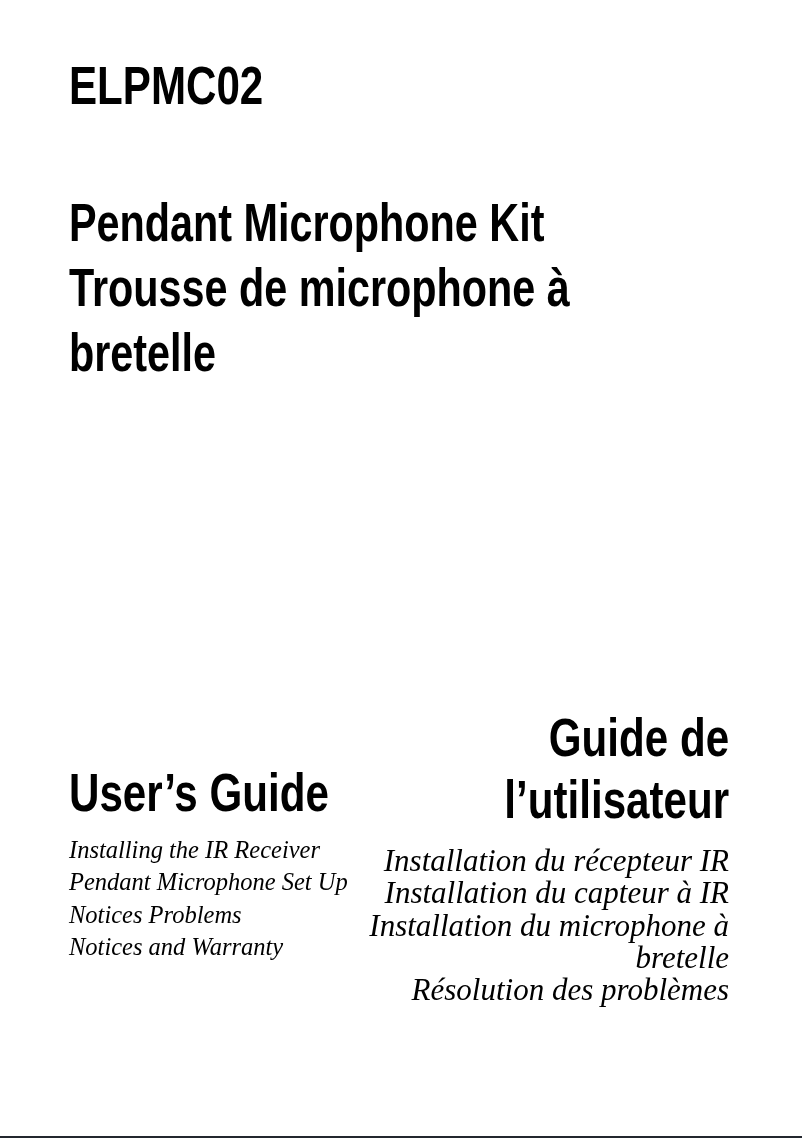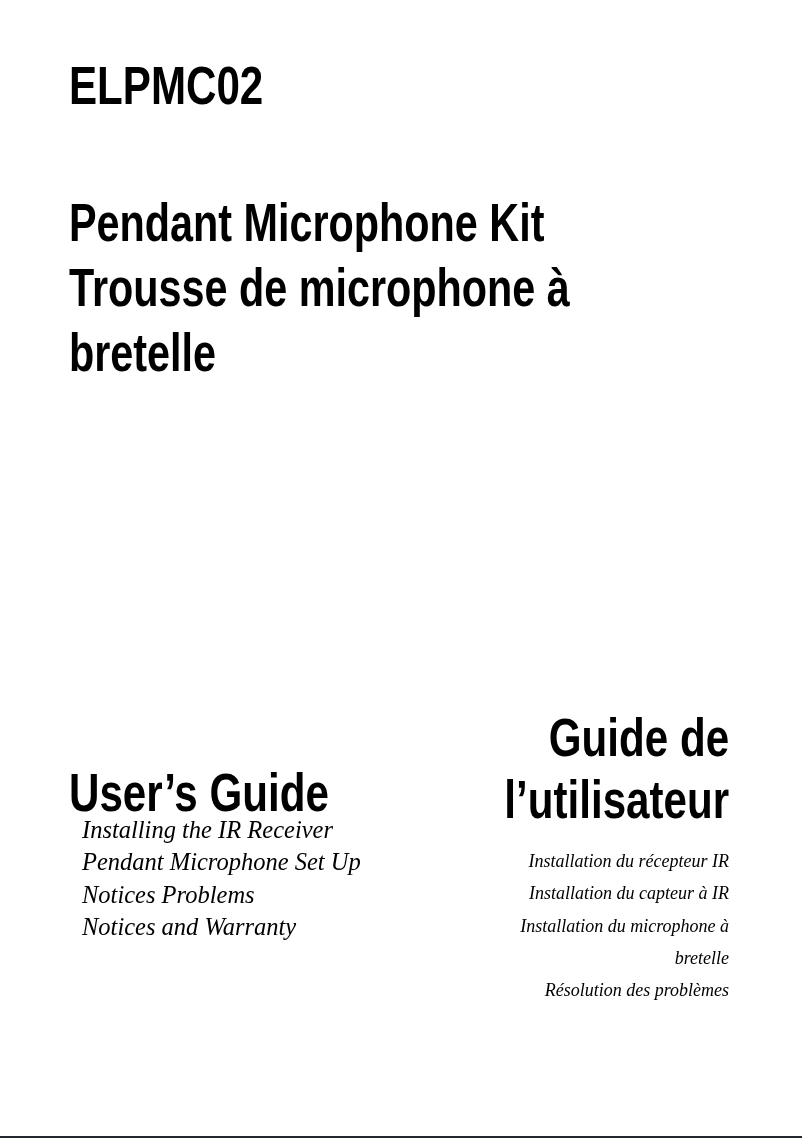--- a/index.html
+++ b/index.html
@@ -4,23 +4,23 @@
   <style>
     html, body { margin: 0; padding: 0; background: #ffffff; }
     body { width: 802px; height: 1138px; position: relative; overflow: hidden; color: #000; }
     .cond { font-family: "Liberation Sans", sans-serif; font-weight: bold; transform-origin: left top; white-space: nowrap; display: inline-block; }
     .model { position: absolute; left: 69px; top: 58px; font-size: 54px; line-height: 54px; transform: scaleX(0.78); letter-spacing: 0px; }
     .title-block { position: absolute; left: 69px; top: 190px; }
     .title-line { display: block; font-size: 53px; line-height: 65px; transform: scaleX(0.78); transform-origin: left top; }
     .users-guide { position: absolute; left: 69px; top: 764px; font-size: 54px; line-height: 56px; transform: scaleX(0.78); }
     .guide-fr { position: absolute; right: 73px; top: 706px; text-align: right; }
     .guide-fr .fr-line { display: block; font-size: 54px; line-height: 62px; transform: scaleX(0.78); transform-origin: right top; white-space: nowrap; text-align: right; }
-    .toc-en { position: absolute; left: 69px; top: 814px; font-family: "Liberation Serif", serif; font-style: italic; font-size: 24.5px; line-height: 32.3px; margin-left: 13px; }
+    .toc-en { position: absolute; left: 69px; top: 834px; font-family: "Liberation Serif", serif; font-style: italic; font-size: 24.5px; line-height: 32.3px; }
     .toc-en div, .toc-fr div { white-space: nowrap; }
-    .toc-fr { position: absolute; right: 73px; top: 845px; font-family: "Liberation Serif", serif; font-style: italic; font-size: 18px; line-height: 32.3px; text-align: right; }
+    .toc-fr { position: absolute; right: 73px; top: 845px; font-family: "Liberation Serif", serif; font-style: italic; font-size: 31px; line-height: 32.3px; text-align: right; }
     .bottom-rule { position: absolute; left: 0; right: 0; bottom: 0; height: 2px; background: #23272e; }
   </style>
 </head>
 <body>
 
 <div>
 
   <div class="cond model">ELPMC02</div>
 
   <div class="title-block">

